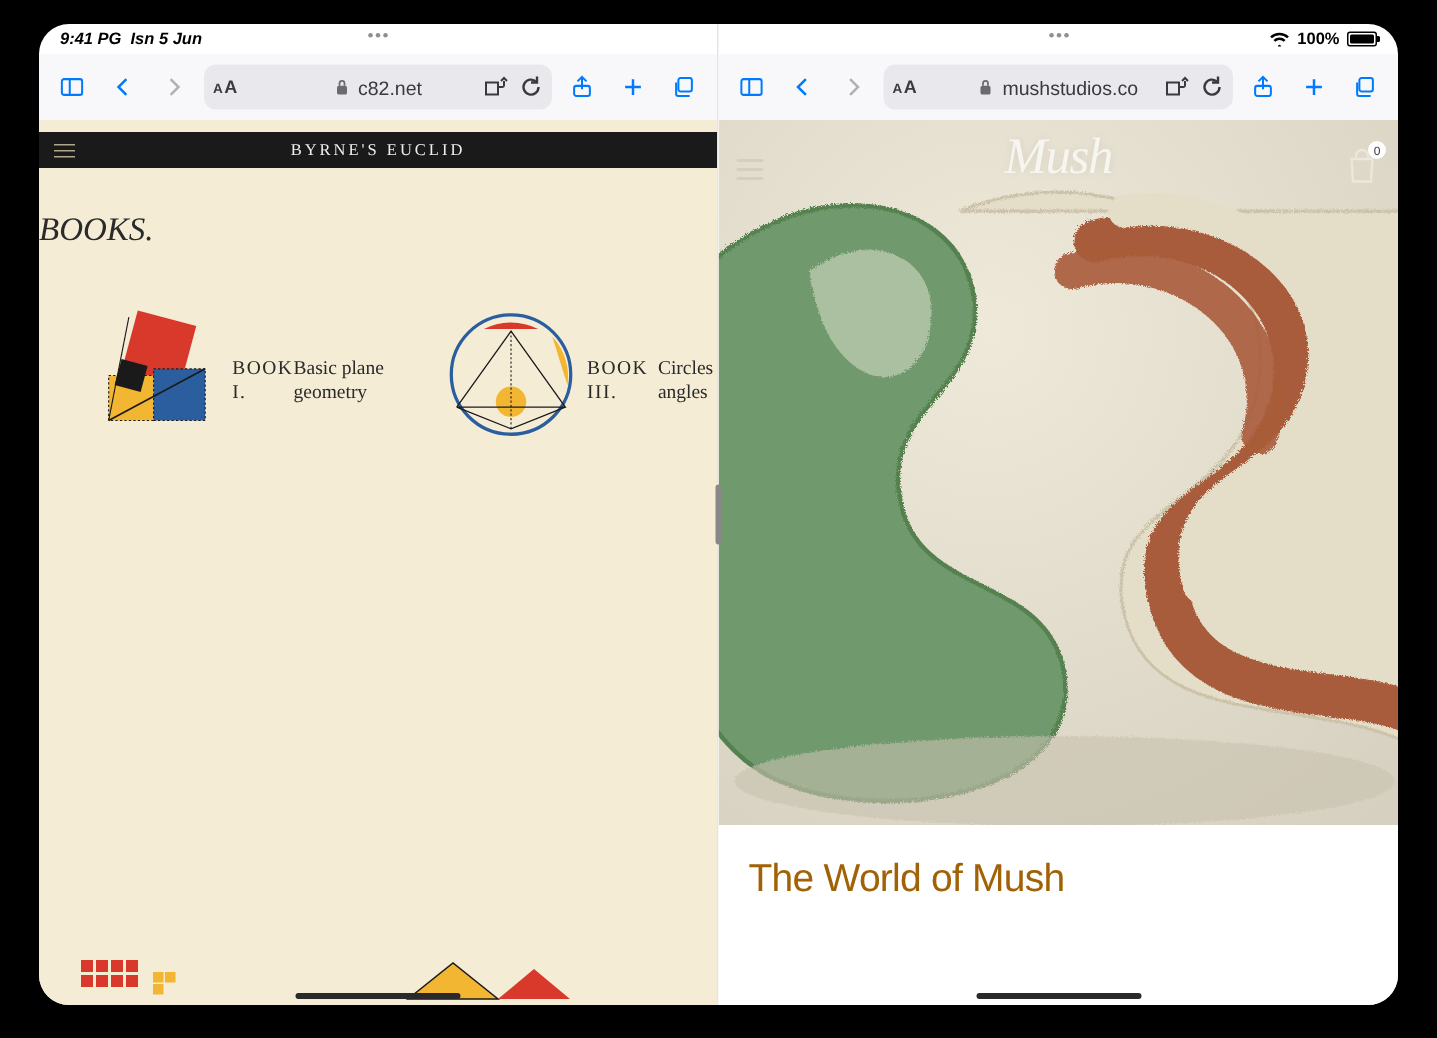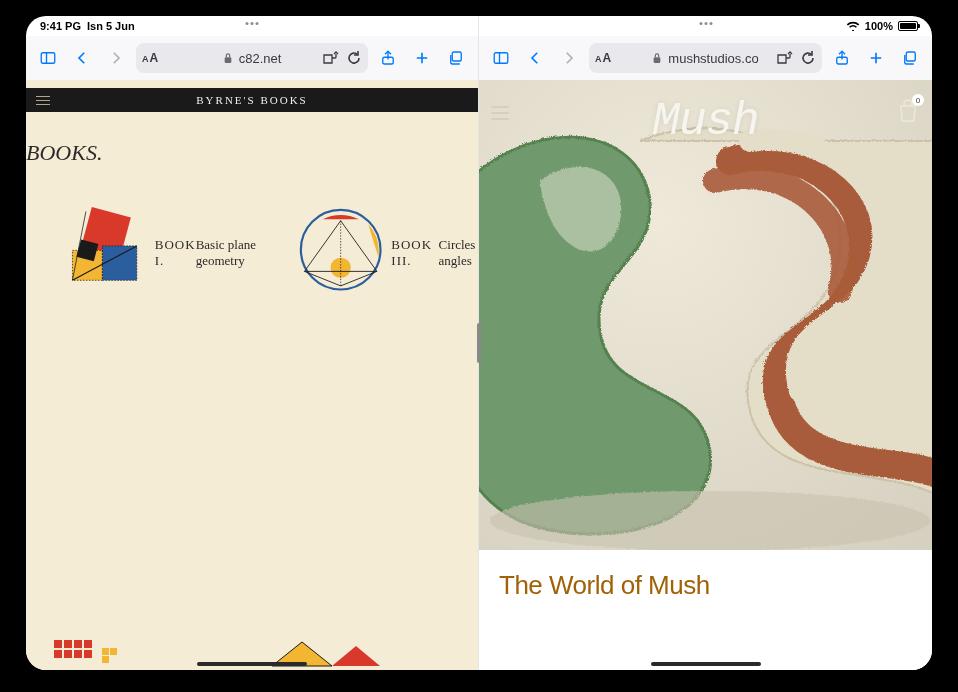--- a/index.html
+++ b/index.html
@@ -31,21 +31,21 @@
     height: 20px;
     display: flex;
     align-items: center;
     justify-content: space-between;
     padding: 0 14px;
     font-size: 11px;
     font-weight: 600;
     color: #000;
     z-index: 100;
   }
-  .status-left { display: flex; gap: 6px; align-items: center; }
+  .status-left { display: flex; gap: 6px; align-items: center; font-style: italic; }
   .status-right { display: flex; gap: 5px; align-items: center; }
   .wifi-icon { width: 14px; height: 10px; }
   .battery { display:flex; align-items:center; gap:2px; }
   .battery-body {
     width: 20px; height: 10px;
     border: 1px solid #000; border-radius: 2px;
     position: relative;
   }
   .battery-body::after {
     content:""; position:absolute; right:-3px; top:2px;
@@ -189,23 +189,23 @@
   .mush {
     height:100%; position:relative; background:#fff;
     display:flex; flex-direction:column;
   }
   .mush-hero {
     position:relative; height: 470px;
     background:#e8e3d7;
     overflow:hidden;
   }
   .mush-logo {
-    position:absolute; top:16px; left:50%; transform:translateX(-50%);
-    font-family: Liberation Mono, monospace;
-    font-style: italic; font-size:46px; color:#f7f5f0;
+    position:absolute; top:6px; left:50%; transform:translateX(-50%);
+    font-family: Liberation Serif, serif;
+    font-style: italic; font-size:34px; color:#f7f5f0;
     text-shadow: 0 0 6px rgba(0,0,0,0.08);
     letter-spacing:-1px; z-index:5;
   }
   .mush-burger {
     position:absolute; left:12px; top:22px; z-index:5;
   }
   .mush-burger span { display:block; width:18px; height:2px; background:#d5cfc2; margin:4px 0; border-radius:1px; }
   .mush-cart {
     position:absolute; right:12px; top:18px; z-index:5;
     width:24px; height:26px;
@@ -323,21 +323,21 @@
           </div>
         </div>
 
         <div class="content euclid">
           <div class="euclid-top">
             <div class="euclid-burger">
                 <span></span>
                 <span></span>
                 <span></span>
               </div>
-            <div class="euclid-header">BYRNE'S BOOKS</div>
+            <div class="euclid-header">BYRNE'S EUCLID</div>
           </div>
           <div class="euclid-books-title">BOOKS.</div>
           <div class="euclid-grid">
             <a class="euclid-card">
               <div class="euclid-thumb">
                 <svg viewBox="0 0 140 140">
                   <rect x="48" y="18" width="54" height="54" fill="#d8392b" transform="rotate(15 75 45)"></rect>
                   <rect x="30" y="70" width="40" height="40" fill="#f2b632"></rect>
                   <rect x="38" y="58" width="24" height="24" fill="#1a1a1a" transform="rotate(15 50 70)"></rect>
                   <rect x="70" y="64" width="46" height="46" fill="#2b5e9e"></rect>

